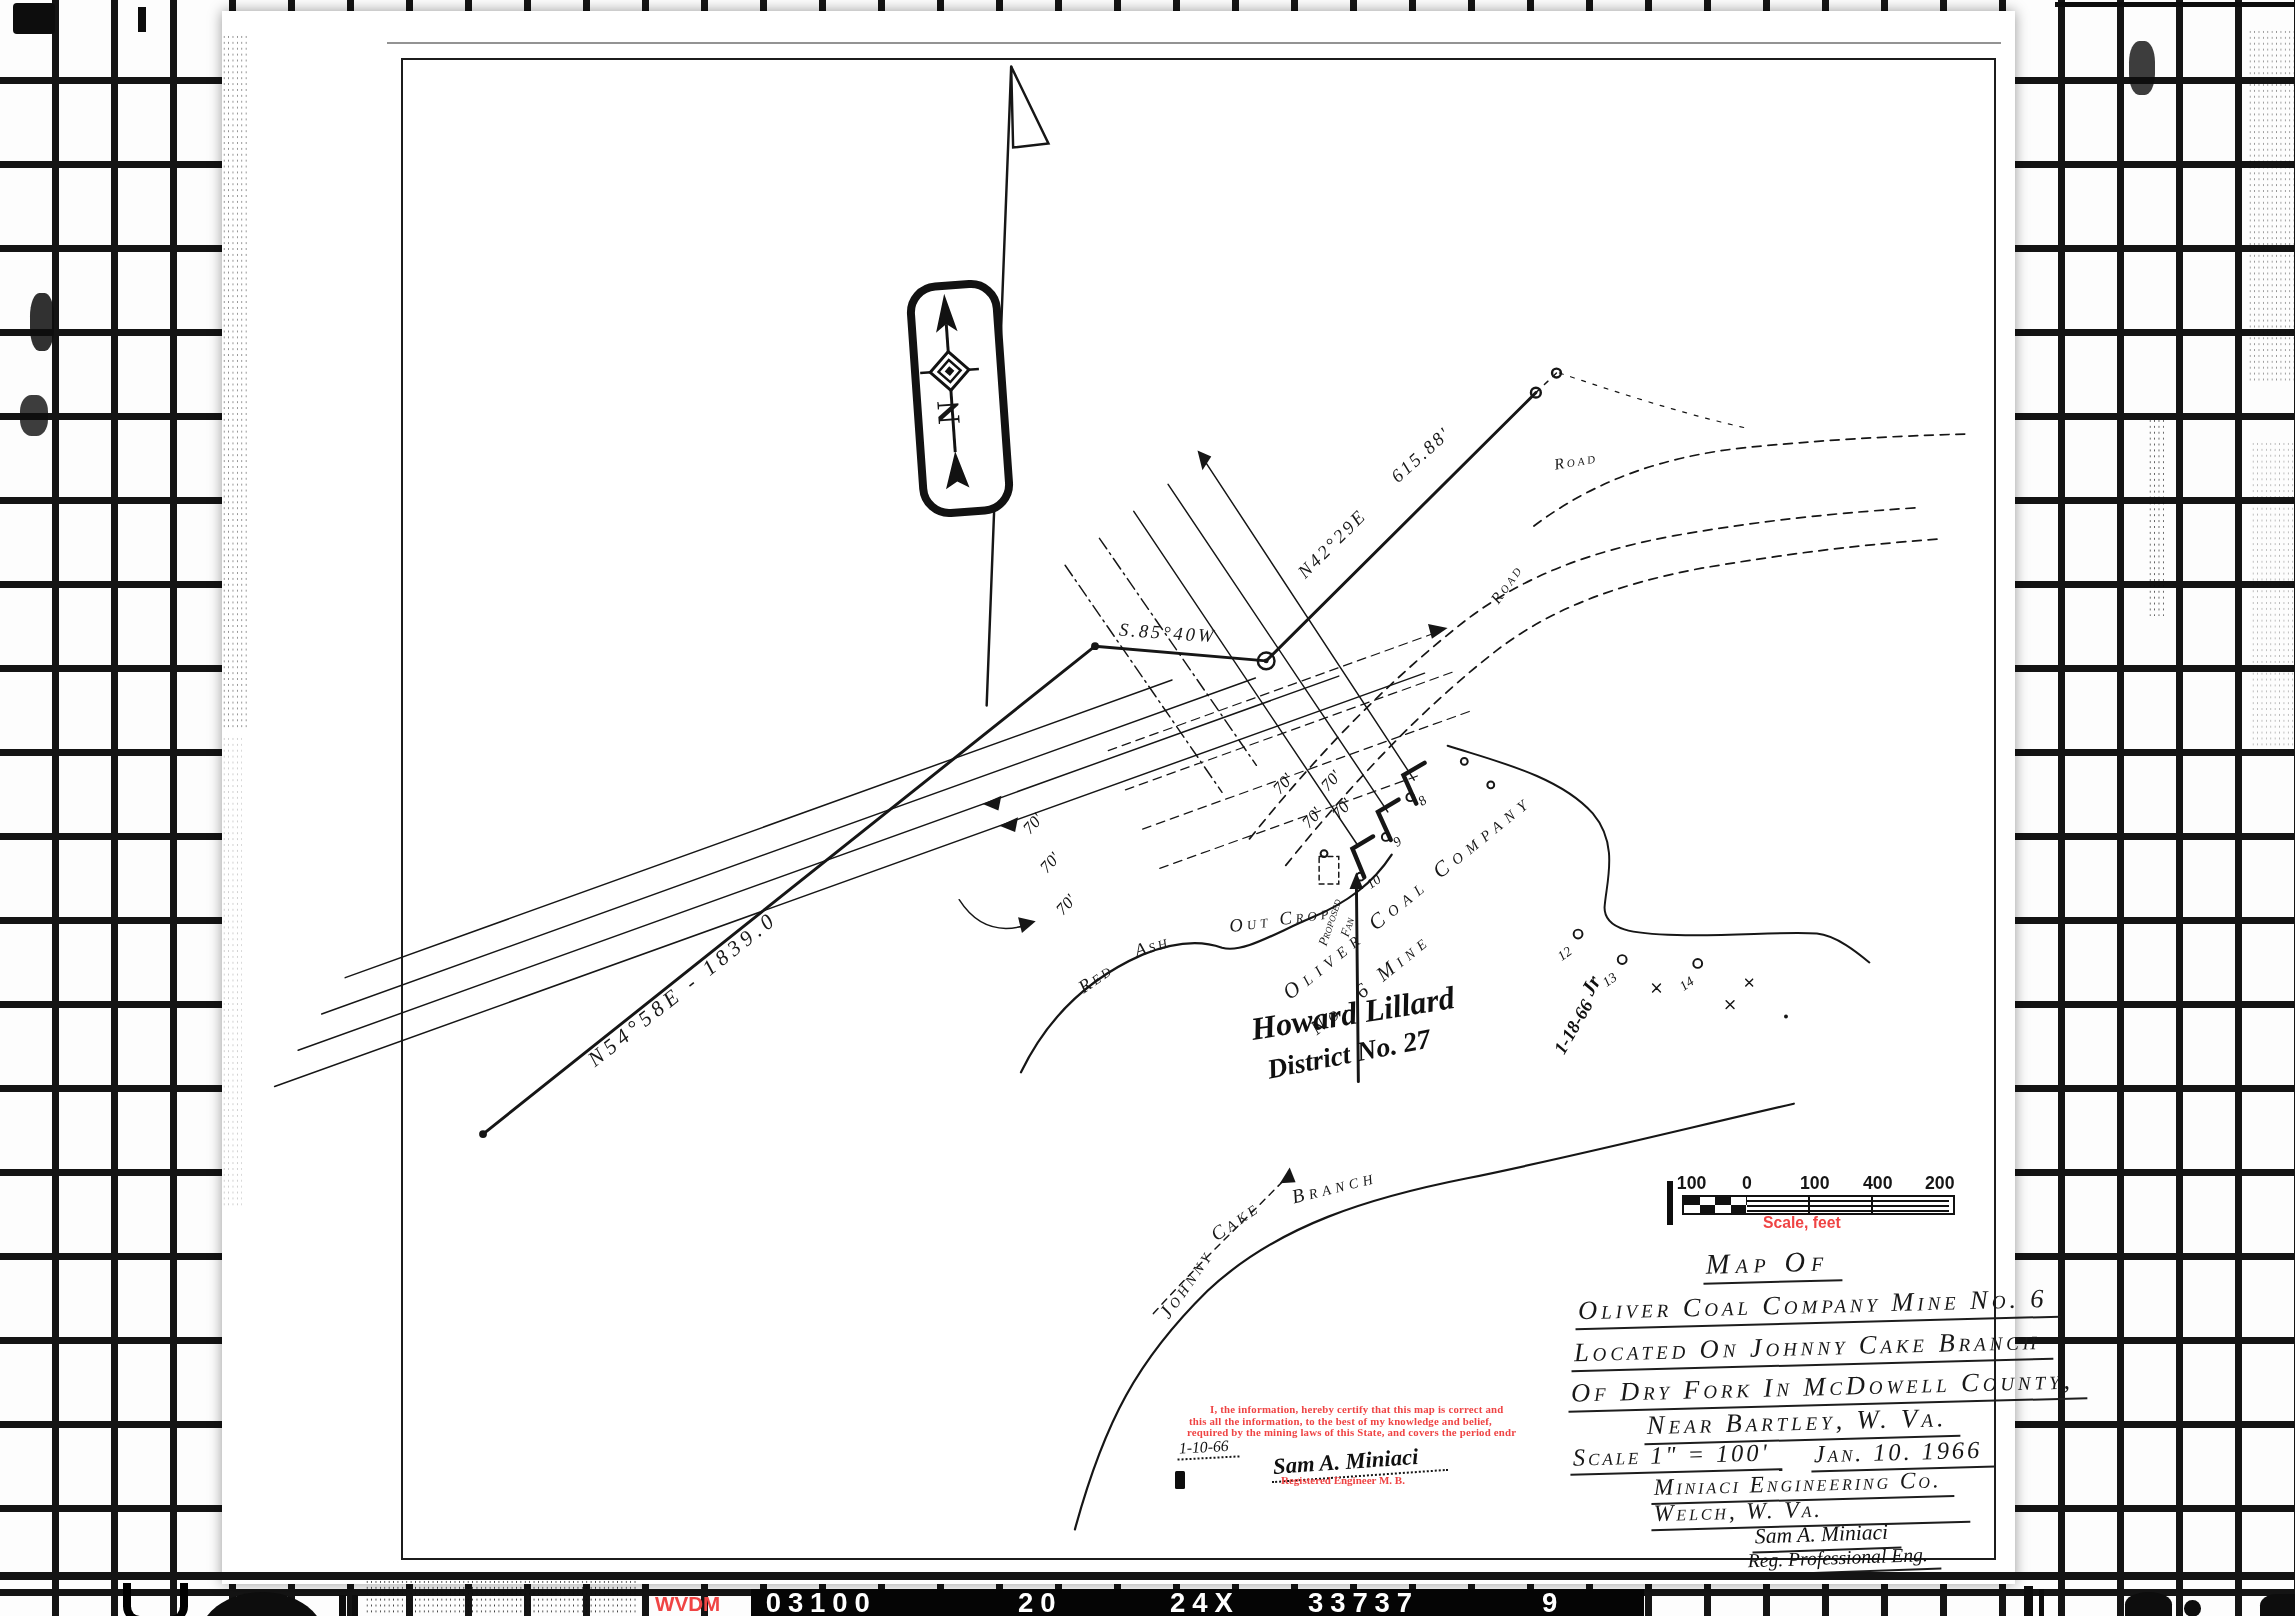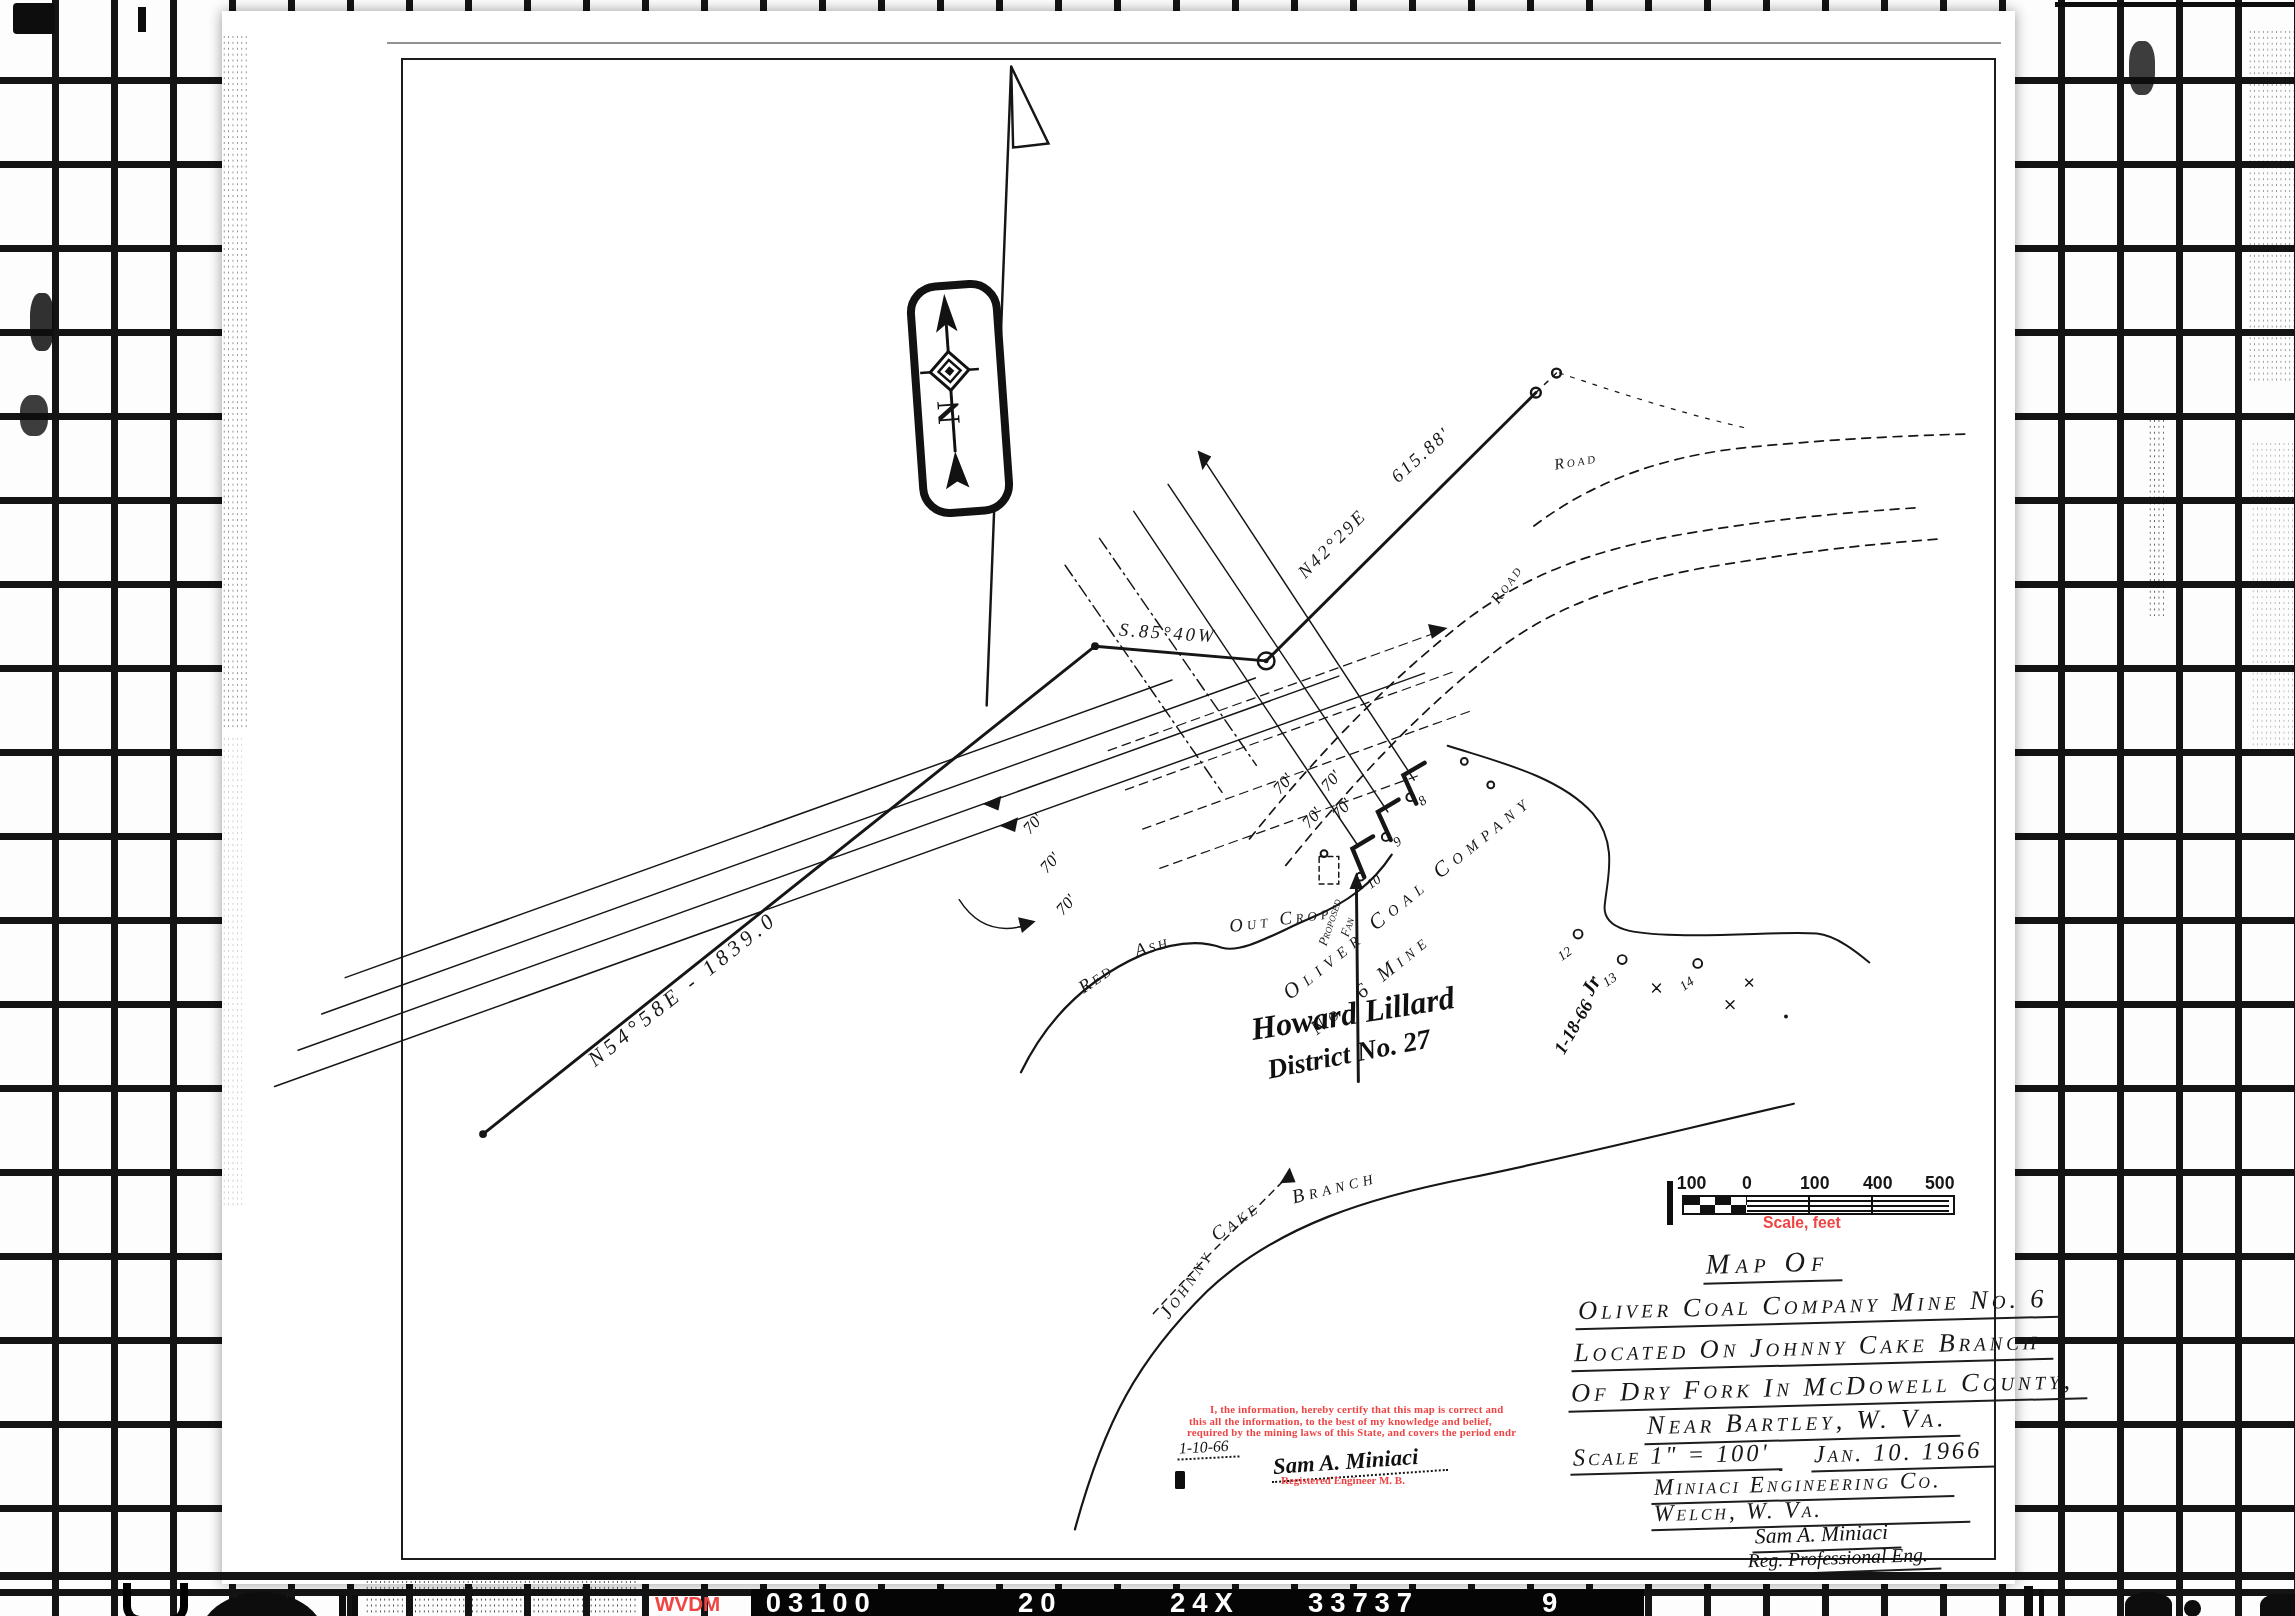--- a/index.html
+++ b/index.html
@@ -192,21 +192,21 @@
   <div class="abs lbl cursive" style="left:1266px;top:1038px;font-size:27.5px;font-weight:bold;transform:rotate(-11deg);">District No. 27</div>
   <div class="abs lbl cursive" style="left:1582px;top:974px;font-size:20.6px;font-weight:bold;transform:rotate(-60deg);">Jr</div>
   <div class="abs lbl cursive" style="left:1544px;top:1016px;font-size:18.6px;font-weight:bold;transform:rotate(-60deg);">1-18-66</div>
 
   <div class="abs scalebar">
     <div class="abs ink" style="left:0;top:7.8px;width:5.9px;height:44px;"></div>
     <span class="sb-num" style="left:9.8px;">100</span>
     <span class="sb-num" style="left:75px;">0</span>
     <span class="sb-num" style="left:133px;">100</span>
     <span class="sb-num" style="left:196px;">400</span>
-    <span class="sb-num" style="left:258px;">500</span>
+    <span class="sb-num" style="left:258px;">200</span>
     <div class="abs" style="left:14.7px;top:21.6px;width:269px;height:16.7px;border:2px solid #111;background:#fff;">
       <div class="abs" style="left:0;top:0;width:63px;height:100%;
            background:
              repeating-linear-gradient(90deg,#111 0 15.7px,#fff 15.7px 31px),
              repeating-linear-gradient(90deg,#fff 0 15.7px,#111 15.7px 31px);
            background-size:100% 50%,100% 50%;background-position:0 0,0 100%;background-repeat:no-repeat;"></div>
       <div class="abs" style="left:63px;top:0;width:202px;height:100%;
            background:repeating-linear-gradient(to bottom, transparent 0 3.4px, #111 3.4px 4.9px);"></div>
       <div class="abs ink" style="left:124px;top:0;width:2px;height:100%;"></div>
       <div class="abs ink" style="left:187px;top:0;width:2px;height:100%;"></div>

